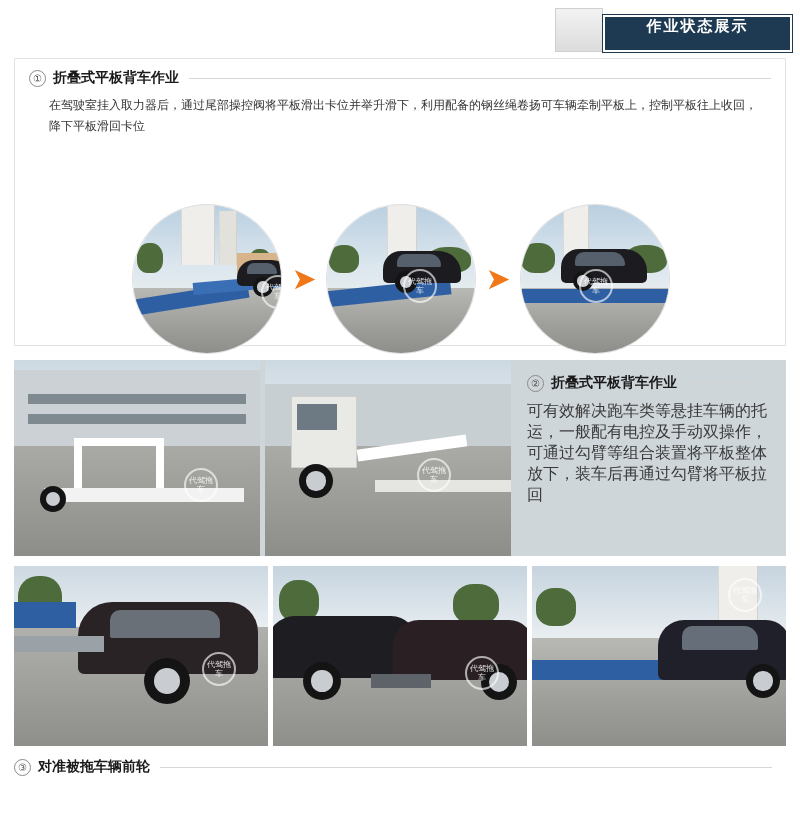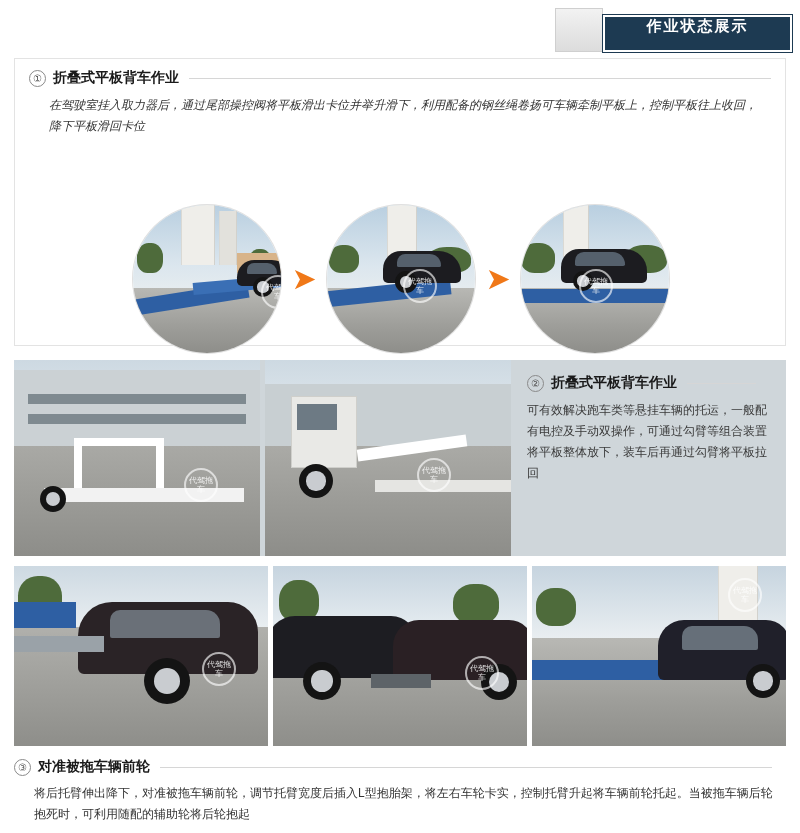--- a/index.html
+++ b/index.html
@@ -93,21 +93,20 @@
     height: 1px;
     background: #d6d6d6;
     margin-left: 10px;
     margin-right: 14px;
   }
   .sec-body {
     font-size: 12px;
     line-height: 21px;
     color: #333;
     padding: 8px 22px 0 34px;
-    font-style: italic;
   }
 
   .photo-row {
     position: absolute;
     top: 152px;
     left: 0;
     width: 772px;
     height: 136px;
     display: flex;
     align-items: center;
@@ -175,21 +174,21 @@
     flex: 1;
     padding: 14px 16px 0 16px;
     position: relative;
   }
   .sec2-head {
     display: flex;
     align-items: center;
     margin-bottom: 8px;
   }
   .sec2-body {
-    font-size: 12px;
+    font-size: 16px;
     line-height: 21px;
     color: #3a3a3a;
   }
 
   
   .section3 {
     position: absolute;
     top: 566px;
     left: 14px;
     width: 772px;
@@ -362,16 +361,15 @@
         <div class="watermark" style="left:196px;top:12px;">代驾拖车</div>
       </div>
 
     </div>
 
     <div class="sec3-head">
       <div class="num-circle">③</div>
       <div class="sec-head-title">对准被拖车辆前轮</div>
       <div class="sec-head-rule"></div>
     </div>
-    <div class="sec3-body">将后托臂伸出降下，对准被拖车辆前轮，调节托臂宽度后插入L型抱胎架，将左右车轮卡实，控制托臂升起将车辆前轮托起。当被拖车辆后轮抱死时，可利用随配的辅助轮将后轮抱起</div>
   </div>
 
 </div>
 
 </body></html>

